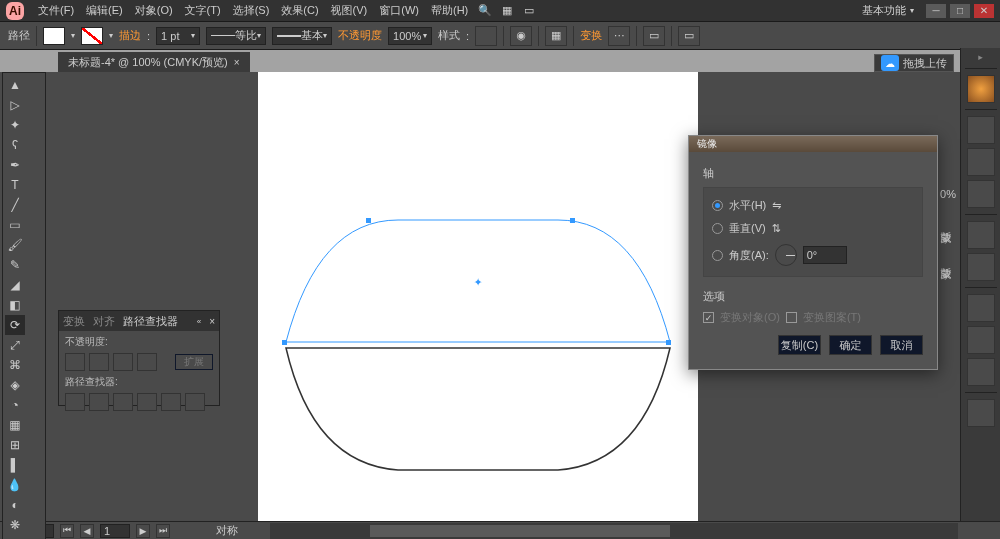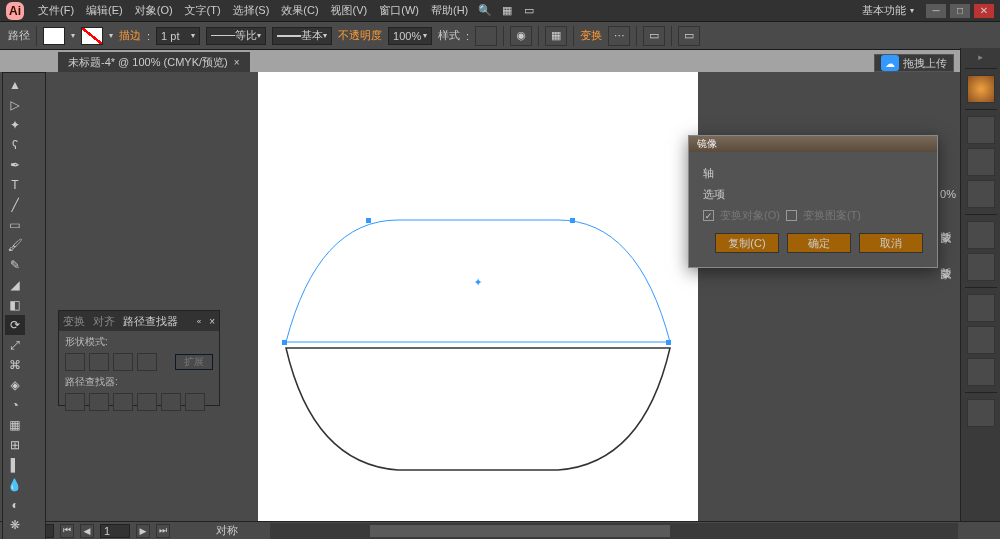--- a/index.html
+++ b/index.html
@@ -50,21 +50,21 @@
 .angle-row{display:flex;align-items:center;gap:6px;margin-top:6px}
 .angle-dial{width:22px;height:22px;border-radius:50%;border:1px solid #333;background:#4a4a4a;position:relative}
 .angle-dial::after{content:"";position:absolute;width:9px;height:1px;background:#ccc;top:50%;left:50%}
 .angle-input{width:44px;height:18px;background:#333;border:1px solid #222;color:#ccc;padding:0 3px}
 .opt-group{margin-bottom:10px}
 .check-row{display:flex;align-items:center;gap:6px;margin-bottom:8px}
 .checkbox{width:11px;height:11px;border:1px solid #999;display:flex;align-items:center;justify-content:center;font-size:9px}
 .checkbox.checked::after{content:"✓";color:#ccc}
 .dim{color:#777}
 .dialog-buttons{display:flex;gap:8px;justify-content:flex-end;margin-top:10px}
-.dlg-btn{width:64px;height:20px;background:#a16207;border:1px solid #333;display:flex;align-items:center;justify-content:center;font-size:11px}
+.dlg-btn{width:43px;height:20px;background:#0f172a;border:1px solid #333;display:flex;align-items:center;justify-content:center;font-size:11px}
 .right-dock{position:absolute;top:48px;right:0;width:40px;bottom:18px;background:#3a3a3a;border-left:1px solid #222;display:flex;flex-direction:column;align-items:center;padding-top:4px;gap:4px}
 .dock-icon{width:28px;height:28px;background:#4a4a4a;border:1px solid #333}
 .dock-sep{width:32px;height:1px;background:#222;margin:2px 0}
 .upload-btn{position:absolute;top:54px;right:46px;height:18px;background:#3a3a3a;border:1px solid #555;display:flex;align-items:center;padding:0 6px;gap:4px;z-index:4}
 .cloud-icon{width:18px;height:16px;background:#3399ff;border-radius:3px;display:flex;align-items:center;justify-content:center;color:#fff;font-size:10px}
 .intrude-panel{position:absolute;top:188px;right:42px;width:20px;height:90px;background:#4a4a4a;z-index:3;font-size:9px;text-align:center}
 .statusbar{position:absolute;bottom:0;left:0;right:0;height:18px;background:#4a4a4a;border-top:1px solid #222;display:flex;align-items:center;padding:0 4px;gap:6px}
 .status-zoom{width:50px;height:14px;background:#333;border:1px solid #222;padding:0 3px}
 .nav-btn{width:14px;height:14px;border:1px solid #333;display:flex;align-items:center;justify-content:center;font-size:9px}
 .hscroll{position:absolute;left:270px;bottom:0;right:42px;height:16px;background:#3a3a3a}
@@ -193,21 +193,21 @@
 </div>
 
 <div class="pathfinder-panel">
   <div class="pf-tabs">
     <span class="pf-tab">变换</span>
     <span class="pf-tab">对齐</span>
     <span class="pf-tab active">路径查找器</span>
     <span style="margin-left:auto;font-size:8px">«</span>
     <span style="font-size:10px">×</span>
   </div>
-  <div class="pf-label">形状模式:</div>
+  <div class="pf-label">不透明度:</div>
   <div class="pf-row">
     <div class="pf-btn"></div>
     <div class="pf-btn"></div>
     <div class="pf-btn"></div>
     <div class="pf-btn"></div>
     <div class="pf-expand">扩展</div>
   </div>
   <div class="pf-label">路径查找器:</div>
   <div class="pf-row">
     <div class="pf-btn"></div>
@@ -216,20 +216,38 @@
     <div class="pf-btn"></div>
     <div class="pf-btn"></div>
     <div class="pf-btn"></div>
   </div>
 </div>
 
 <div class="dialog">
   <div class="dialog-title">镜像</div>
   <div class="dialog-body">
     <div class="fieldset-label">轴</div>
+    <div class="axis-group">
+      <div class="radio-row">
+        <div class="radio checked"></div>
+        <span>水平(H)</span>
+        <span class="flip-icon">⇋</span>
+      </div>
+      <div class="radio-row">
+        <div class="radio"></div>
+        <span>垂直(V)</span>
+        <span class="flip-icon">⇅</span>
+      </div>
+      <div class="angle-row">
+        <div class="radio"></div>
+        <span>角度(A):</span>
+        <div class="angle-dial"></div>
+        <input class="angle-input" value="0°" style="">
+      </div>
+    </div>
     <div class="fieldset-label">选项</div>
     <div class="opt-group">
       <div class="radio-row">
         <div class="checkbox checked"></div>
         <span class="dim">变换对象(O)</span>
         <div class="checkbox"></div>
         <span class="dim">变换图案(T)</span>
       </div>
     </div>
     <div class="dialog-buttons">

